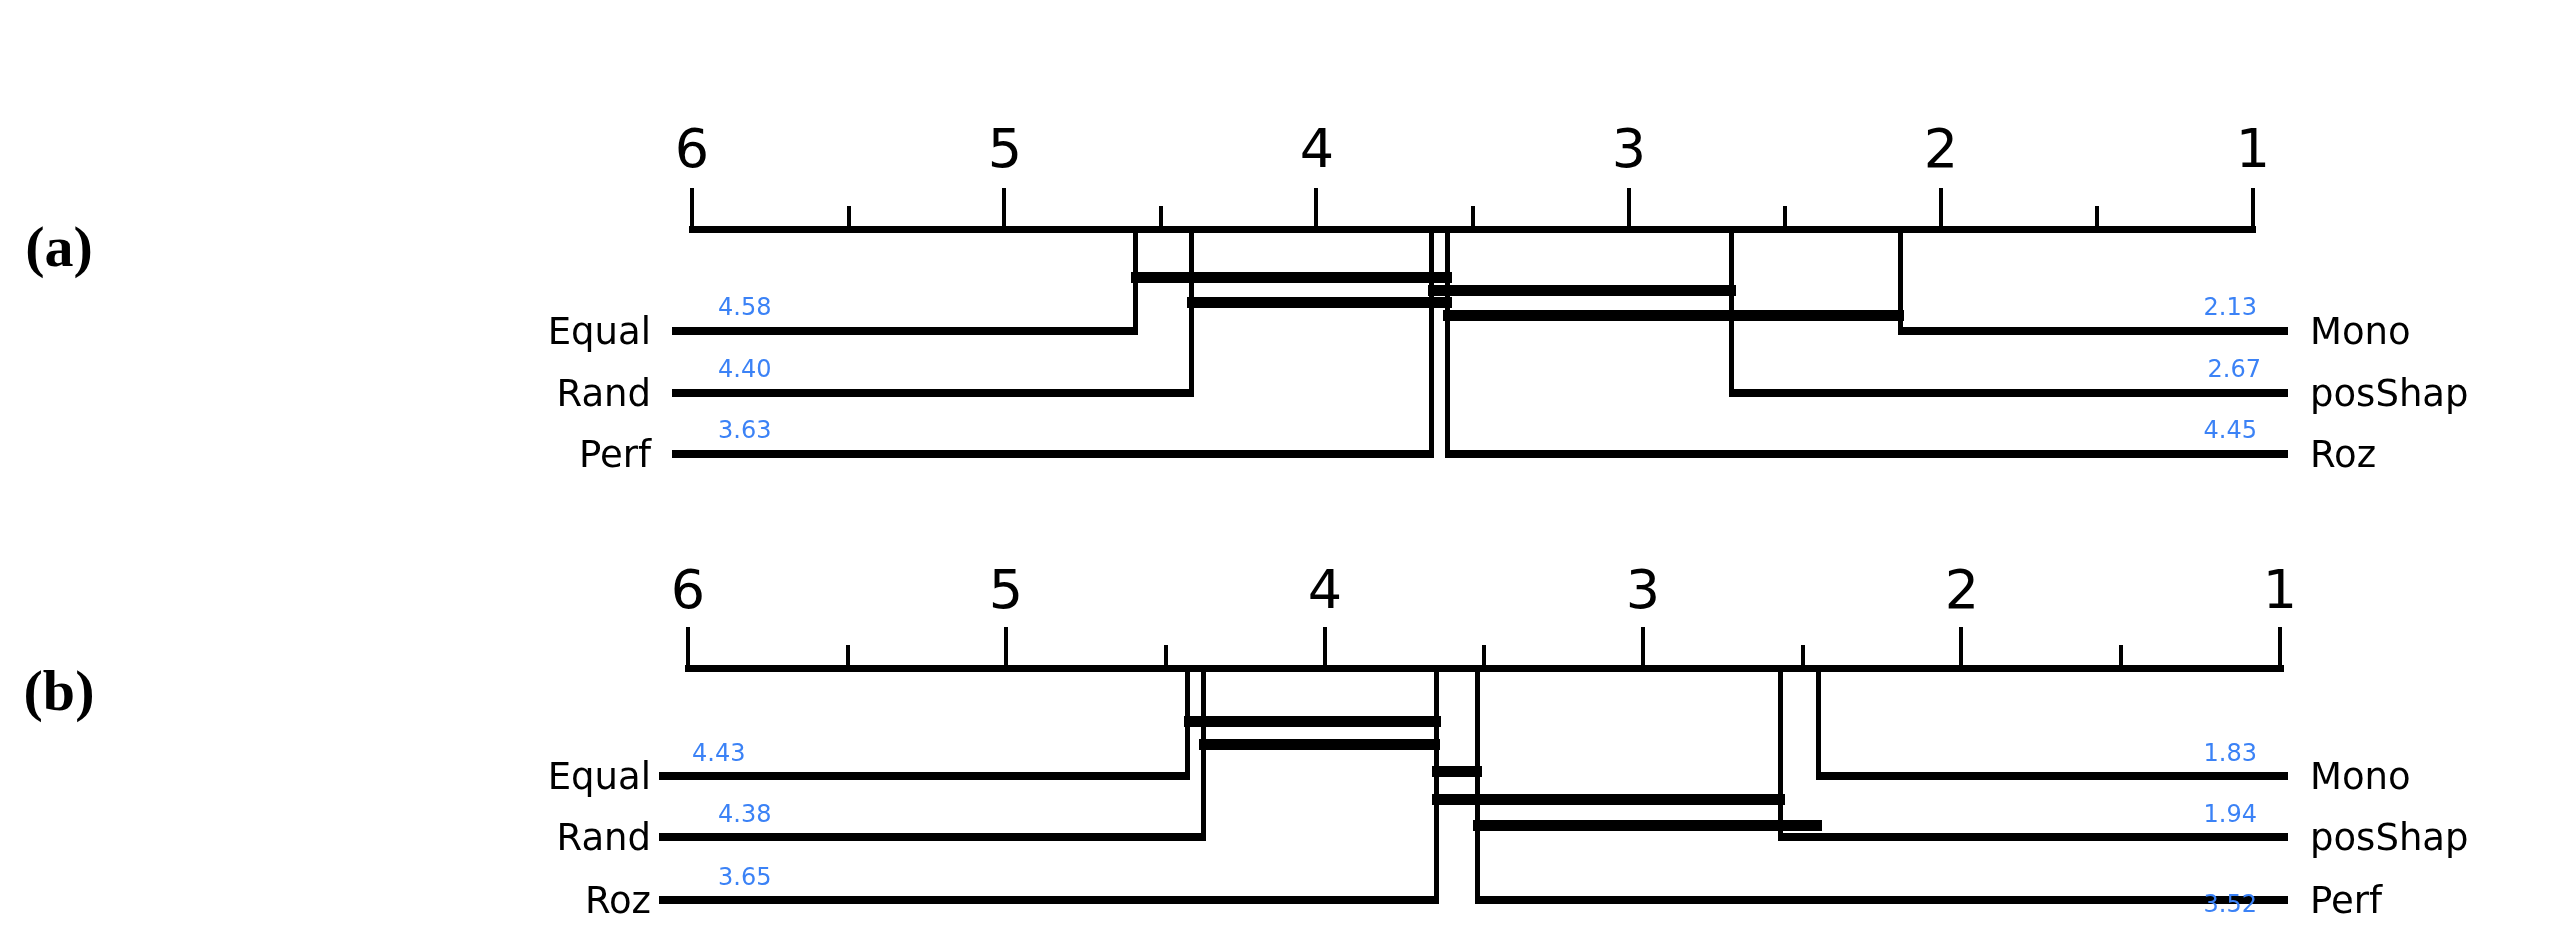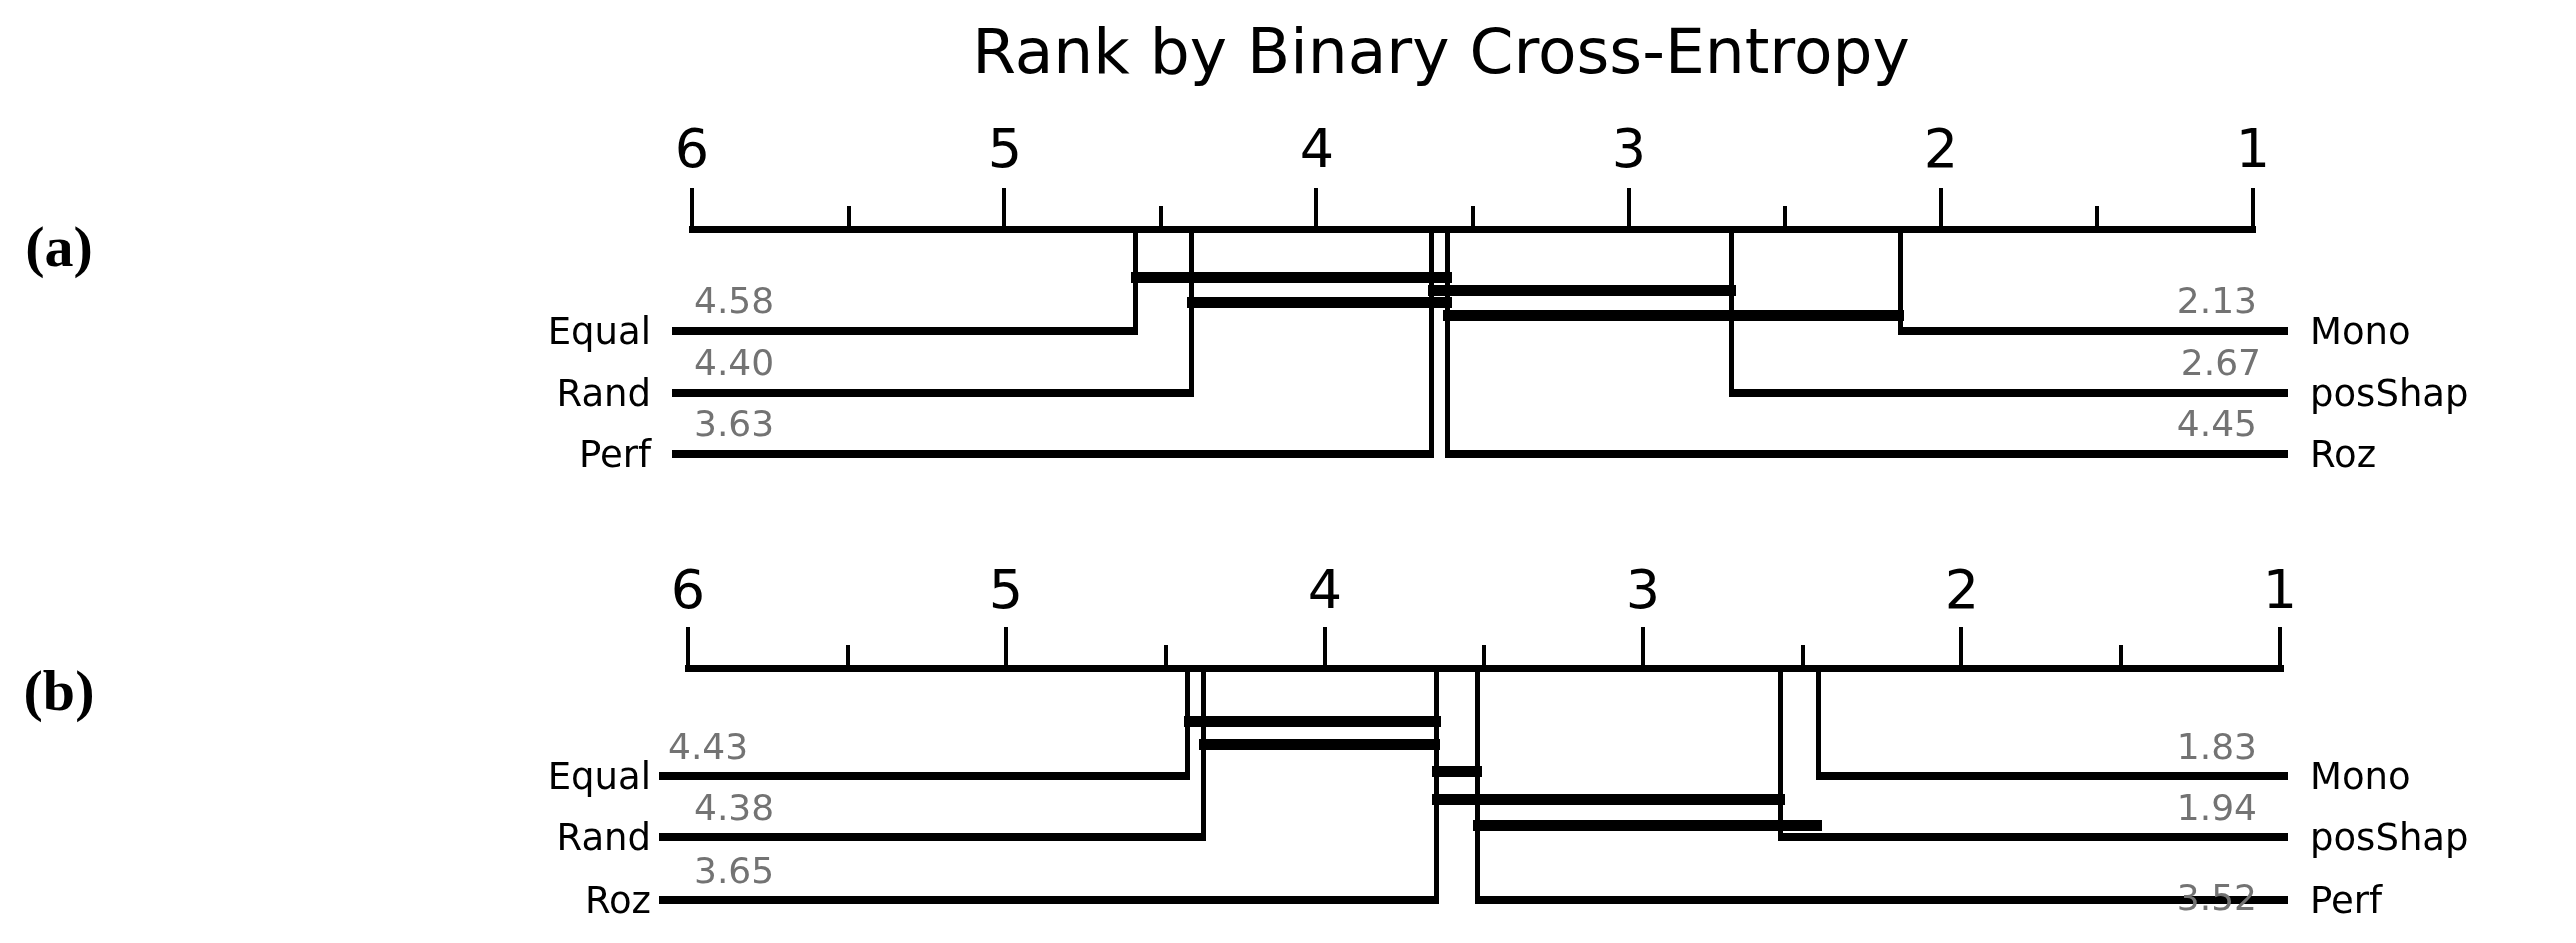--- a/index.html
+++ b/index.html
@@ -46,30 +46,30 @@
   .algo-label {
     position: absolute;
     transform: translateY(-50%);
     font-size: 37px;
     color: #000;
     white-space: nowrap;
   }
   .algo-value {
     position: absolute;
     transform: translateY(-100%);
-    font-size: 36px;
-    color: #737373;
+    font-size: 24px;
+    color: #3b82f6;
     white-space: nowrap;
+    margin-left: 24px;
   }
 </style>
 </head>
 <body>
 
 <div id="figure">
-  <div class="title" style="left:1441px; top:51px;">Rank by Binary Cross-Entropy</div>
 
   <div class="panel-label" style="left:59px; top:246px;">(a)</div>
 
   <div class="panel-label" style="left:59px; top:690px;">(b)</div>
 
   <div id="panel-a">
       <div class="hline" style="left: 689px; top: 226px; width: 1567px; height: 7px; background: rgb(0, 0, 0);"></div>
       <div class="tick" style="left: 690px; top: 188px; width: 4.4px; height: 42px; background: rgb(0, 0, 0);"></div>
       <div class="tick-label" style="left: 692px; top: 148px;">6</div>
       <div class="tick" style="left: 1002px; top: 188px; width: 4.4px; height: 42px; background: rgb(0, 0, 0);"></div>

